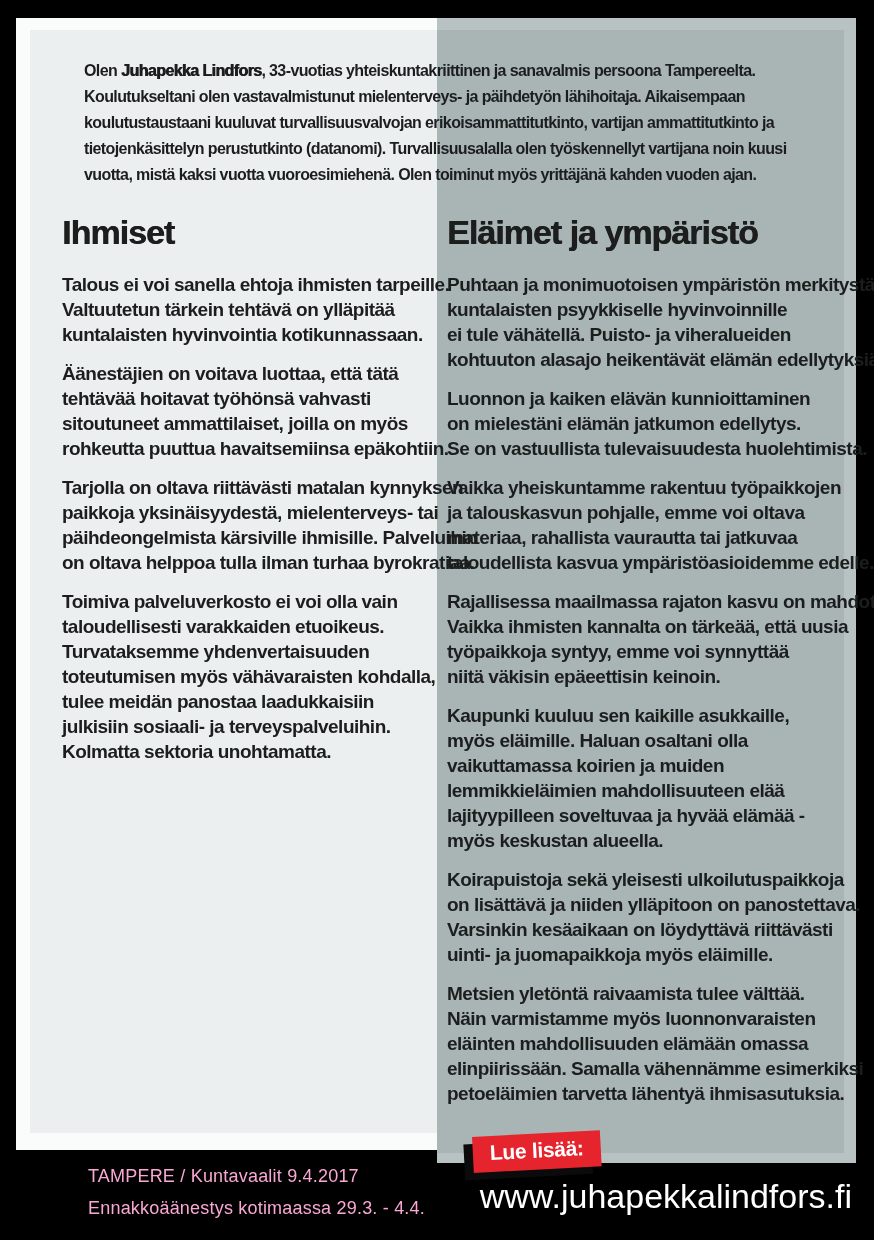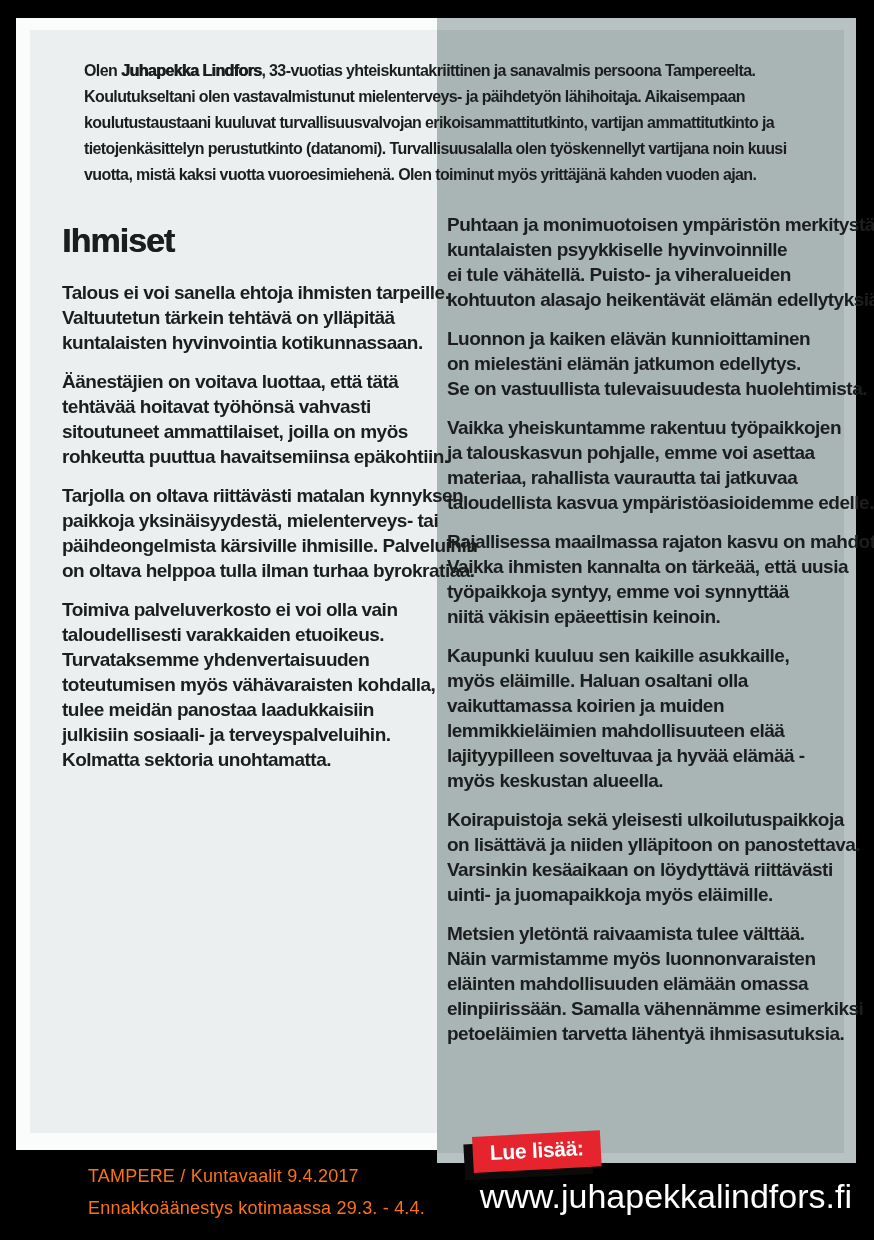--- a/index.html
+++ b/index.html
@@ -58,40 +58,40 @@
   }
   
   .col {
     position: absolute;
     top: 212px;
     color: #1c1e1e;
   }
   .col-left  { left: 62px;  width: 380px; }
   .col-right { left: 447px; width: 404px; }
   .col h2 {
-    margin: 8px 0 20px 0;
+    margin: 0 0 20px 0;
     font-size: 34px;
     line-height: 40px;
     font-weight: bold;
     letter-spacing: -1px;
     text-shadow: 0.6px 0 0 currentColor;
   }
   .para {
     margin: 0 0 14px 0;
     font-size: 19px;
     line-height: 25px;
     font-weight: bold;
     letter-spacing: -0.5px;
     white-space: pre;
   }
   
   .footer-info {
     position: absolute;
     left: 88px;
-    color: #f97316;
+    color: #f9a8d4;
     font-size: 18px;
     letter-spacing: 0.2px;
     white-space: pre;
   }
   .footer-line1 { top: 1166px; }
   .footer-line2 { top: 1198px; }
   .badge {
     position: absolute;
     left: 472px; top: 1137px;
     padding: 5px 17px 7px 17px;
@@ -147,29 +147,30 @@
     <p class="para">Toimiva palveluverkosto ei voi olla vain
 taloudellisesti varakkaiden etuoikeus.
 Turvataksemme yhdenvertaisuuden
 toteutumisen myös vähävaraisten kohdalla,
 tulee meidän panostaa laadukkaisiin
 julkisiin sosiaali- ja terveyspalveluihin.
 Kolmatta sektoria unohtamatta.</p>
   </div>
 
   <div class="col col-right">
+    <h2>Eläimet ja ympäristö</h2>
     <p class="para">Puhtaan ja monimuotoisen ympäristön merkitystä
 kuntalaisten psyykkiselle hyvinvoinnille
 ei tule vähätellä. Puisto- ja viheralueiden
 kohtuuton alasajo heikentävät elämän edellytyksiä.</p>
     <p class="para">Luonnon ja kaiken elävän kunnioittaminen
 on mielestäni elämän jatkumon edellytys.
 Se on vastuullista tulevaisuudesta huolehtimista.</p>
     <p class="para">Vaikka yheiskuntamme rakentuu työpaikkojen
-ja talouskasvun pohjalle, emme voi asettaa
+ja talouskasvun pohjalle, emme voi oltava
 materiaa, rahallista vaurautta tai jatkuvaa
 taloudellista kasvua ympäristöasioidemme edelle.</p>
     <p class="para">Rajallisessa maailmassa rajaton kasvu on mahdotonta.
 Vaikka ihmisten kannalta on tärkeää, että uusia
 työpaikkoja syntyy, emme voi synnyttää
 niitä väkisin epäeettisin keinoin.</p>
     <p class="para">Kaupunki kuuluu sen kaikille asukkaille,
 myös eläimille. Haluan osaltani olla
 vaikuttamassa koirien ja muiden
 lemmikkieläimien mahdollisuuteen elää

